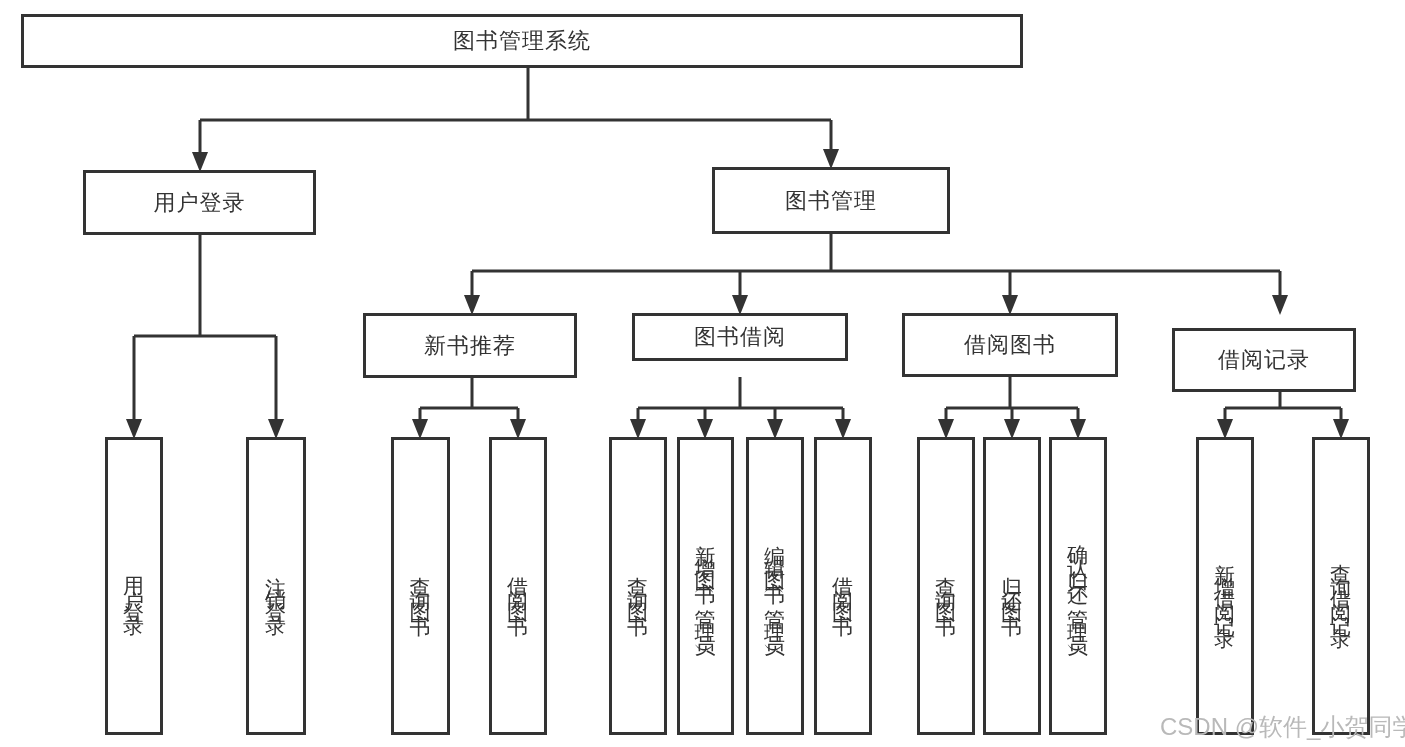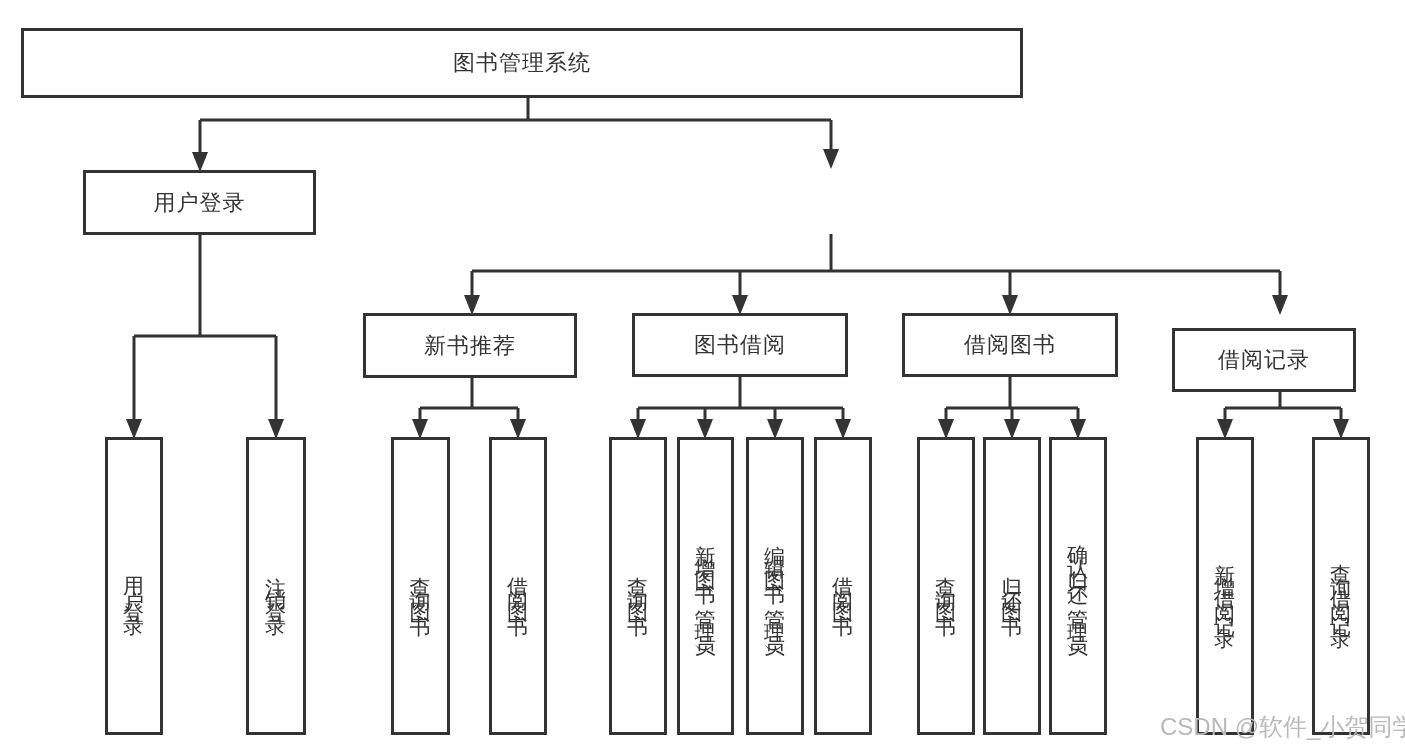--- a/index.html
+++ b/index.html
@@ -61,26 +61,27 @@
       <polygon points="775,439 767,419 783,419"></polygon>
       <polygon points="843,439 835,419 851,419"></polygon>
       <polygon points="946,439 938,419 954,419"></polygon>
       <polygon points="1012,439 1004,419 1020,419"></polygon>
       <polygon points="1078,439 1070,419 1086,419"></polygon>
       <polygon points="1225,439 1217,419 1233,419"></polygon>
       <polygon points="1341,439 1333,419 1349,419"></polygon>
     </g>
   </svg>
 
-  <div class="box h" style="left:21px;top:28px;width:1002px;height:70px">图书管理系统</div>
+  <div class="box h" style="left:21px;top:14px;width:1002px;height:54px">图书管理系统</div>
 
   <div class="box h" style="left:83px;top:170px;width:233px;height:65px">用户登录</div>
+  <div class="box h" style="left:712px;top:167px;width:238px;height:67px">图书管理</div>
 
   <div class="box h" style="left:363px;top:313px;width:214px;height:65px">新书推荐</div>
-  <div class="box h" style="left:632px;top:313px;width:216px;height:64px">图书借阅</div>
+  <div class="box h" style="left:632px;top:313px;width:216px;height:48px">图书借阅</div>
   <div class="box h" style="left:902px;top:313px;width:216px;height:64px">借阅图书</div>
   <div class="box h" style="left:1172px;top:328px;width:184px;height:64px">借阅记录</div>
 
   <div class="box v" style="left:105px;top:437px;width:58px;height:298px">用户登录</div>
   <div class="box v" style="left:246px;top:437px;width:60px;height:298px">注销登录</div>
 
   <div class="box v" style="left:391px;top:437px;width:59px;height:298px">查询图书</div>
   <div class="box v" style="left:489px;top:437px;width:58px;height:298px">借阅图书</div>
 
   <div class="box v" style="left:609px;top:437px;width:58px;height:298px">查询图书</div>

